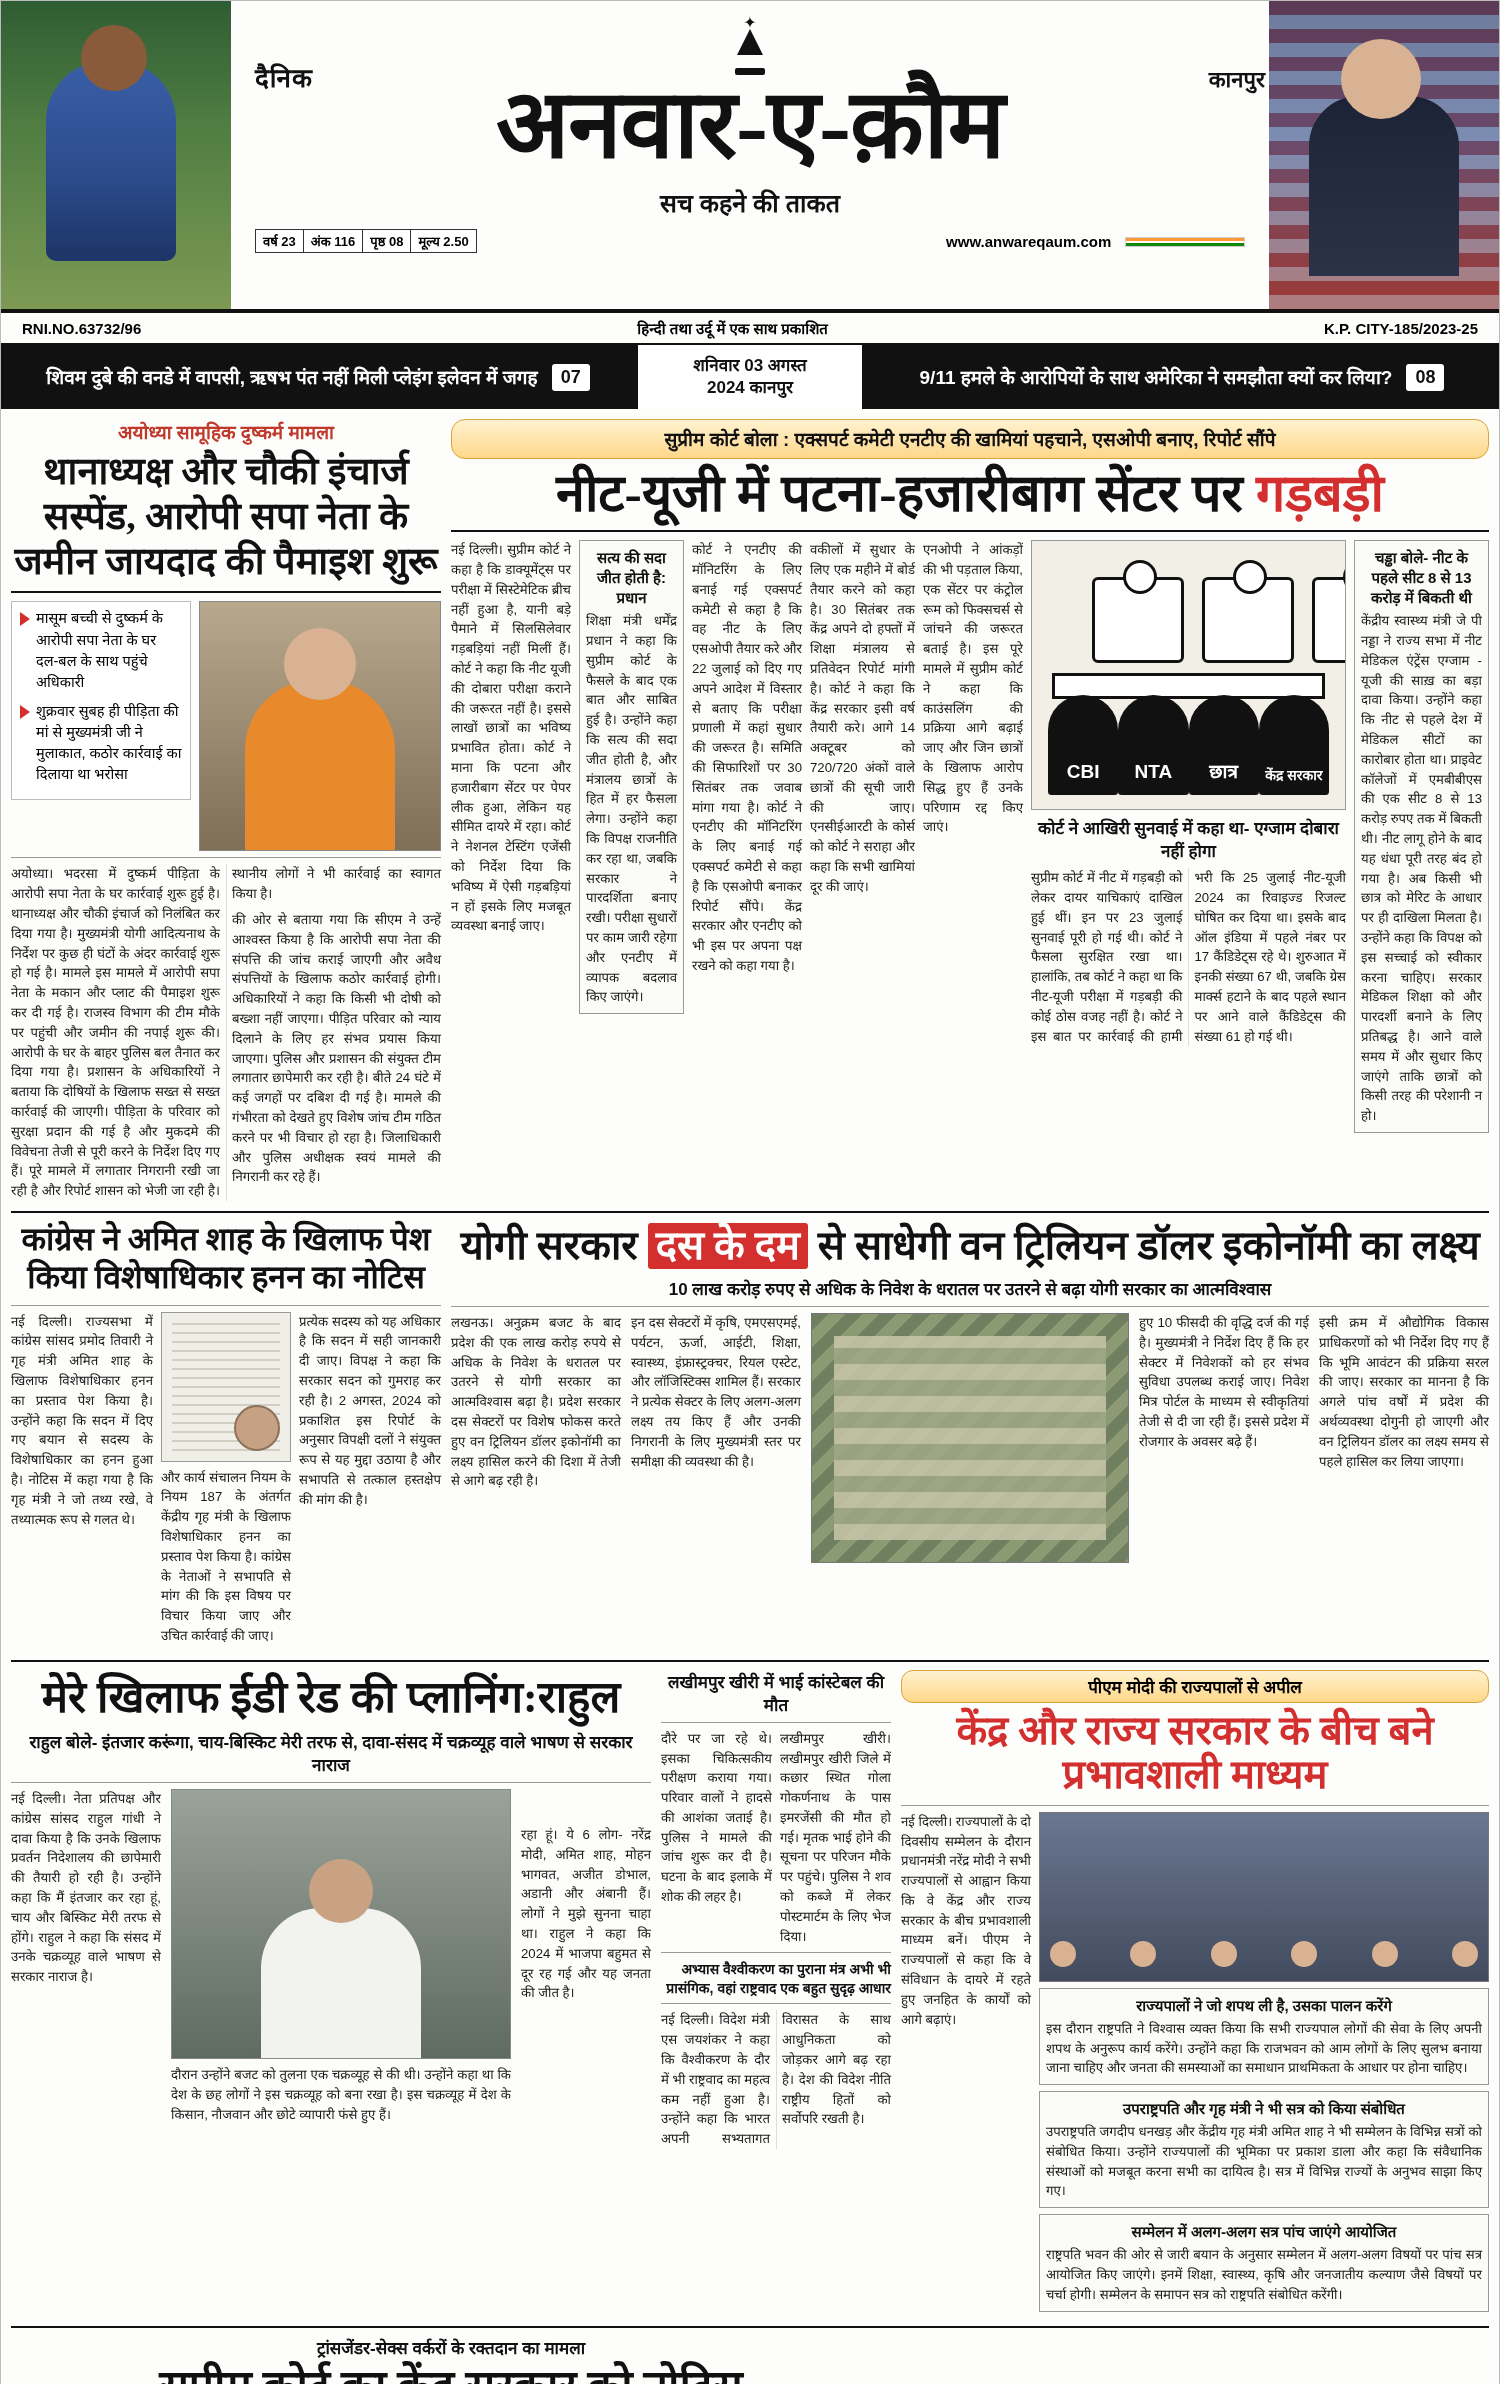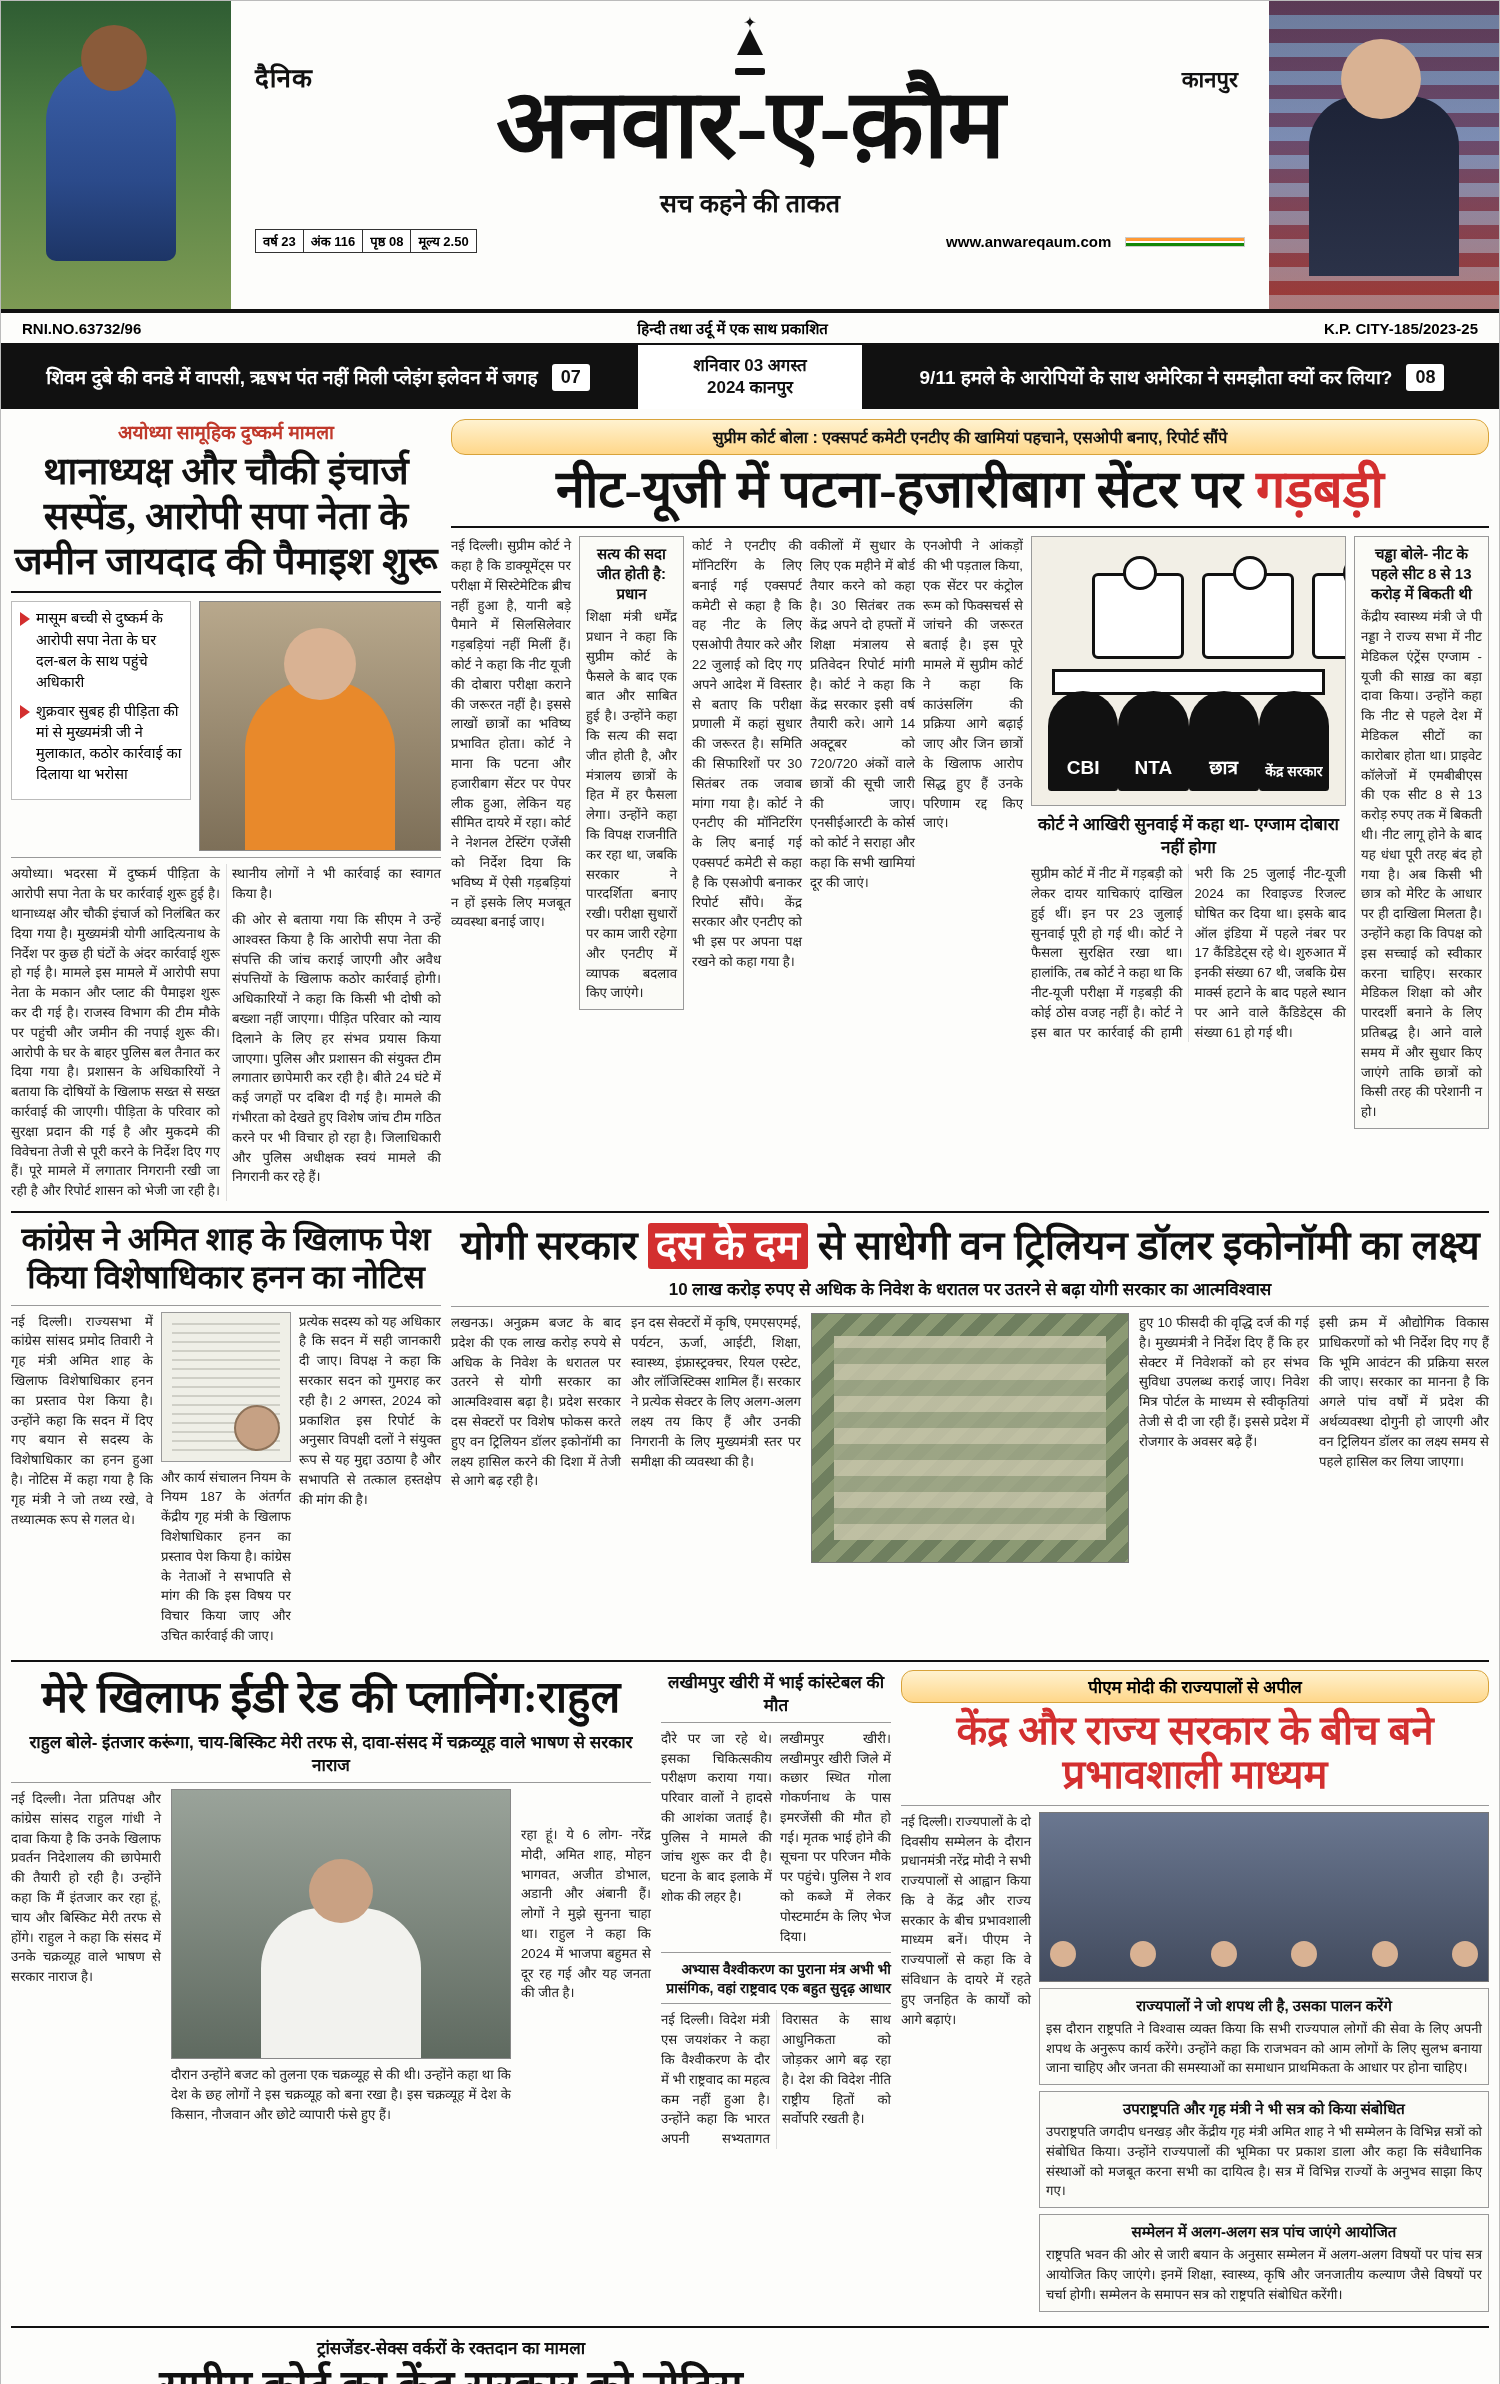--- a/index.html
+++ b/index.html
@@ -98,21 +98,21 @@
     border-left:13px solid transparent;
     border-right:13px solid transparent;
     border-bottom:26px solid #111;
   }
   .mast-logo-symbol .base {
     position:absolute; bottom:0; left:50%; transform:translateX(-50%);
     width:30px; height:7px; background:#111; border-radius:2px;
   }
   .city-tag {
     position:absolute;
-    right: 31px; top: 62px;
+    right: 4px; top: 62px;
     font-size: 22px;
     font-weight: bold;
     color:#111;
   }
   .daainik {
     font-size: 26px;
     font-weight: bold;
     color:#111;
     position:absolute;
     left: 24px; top: 58px;
@@ -257,21 +257,21 @@
     color:#111;
     margin: 4px 0 8px 0;
   }
   .red { color:#d32f2f; }
   .banner-orange {
     background: linear-gradient(180deg,#fff2d0,#ffd78a);
     border:1px solid #d8a33a;
     border-radius: 14px;
     text-align:center;
     font-weight:bold;
-    font-size: 16px;
+    font-size: 19px;
     padding: 6px 10px;
     margin: 2px 0 6px 0;
     color:#111;
   }
   .bullets {
     border:1px solid #bbb;
     background:#fff;
     padding: 6px 8px;
     font-size: 14.5px;
     line-height:1.45;

